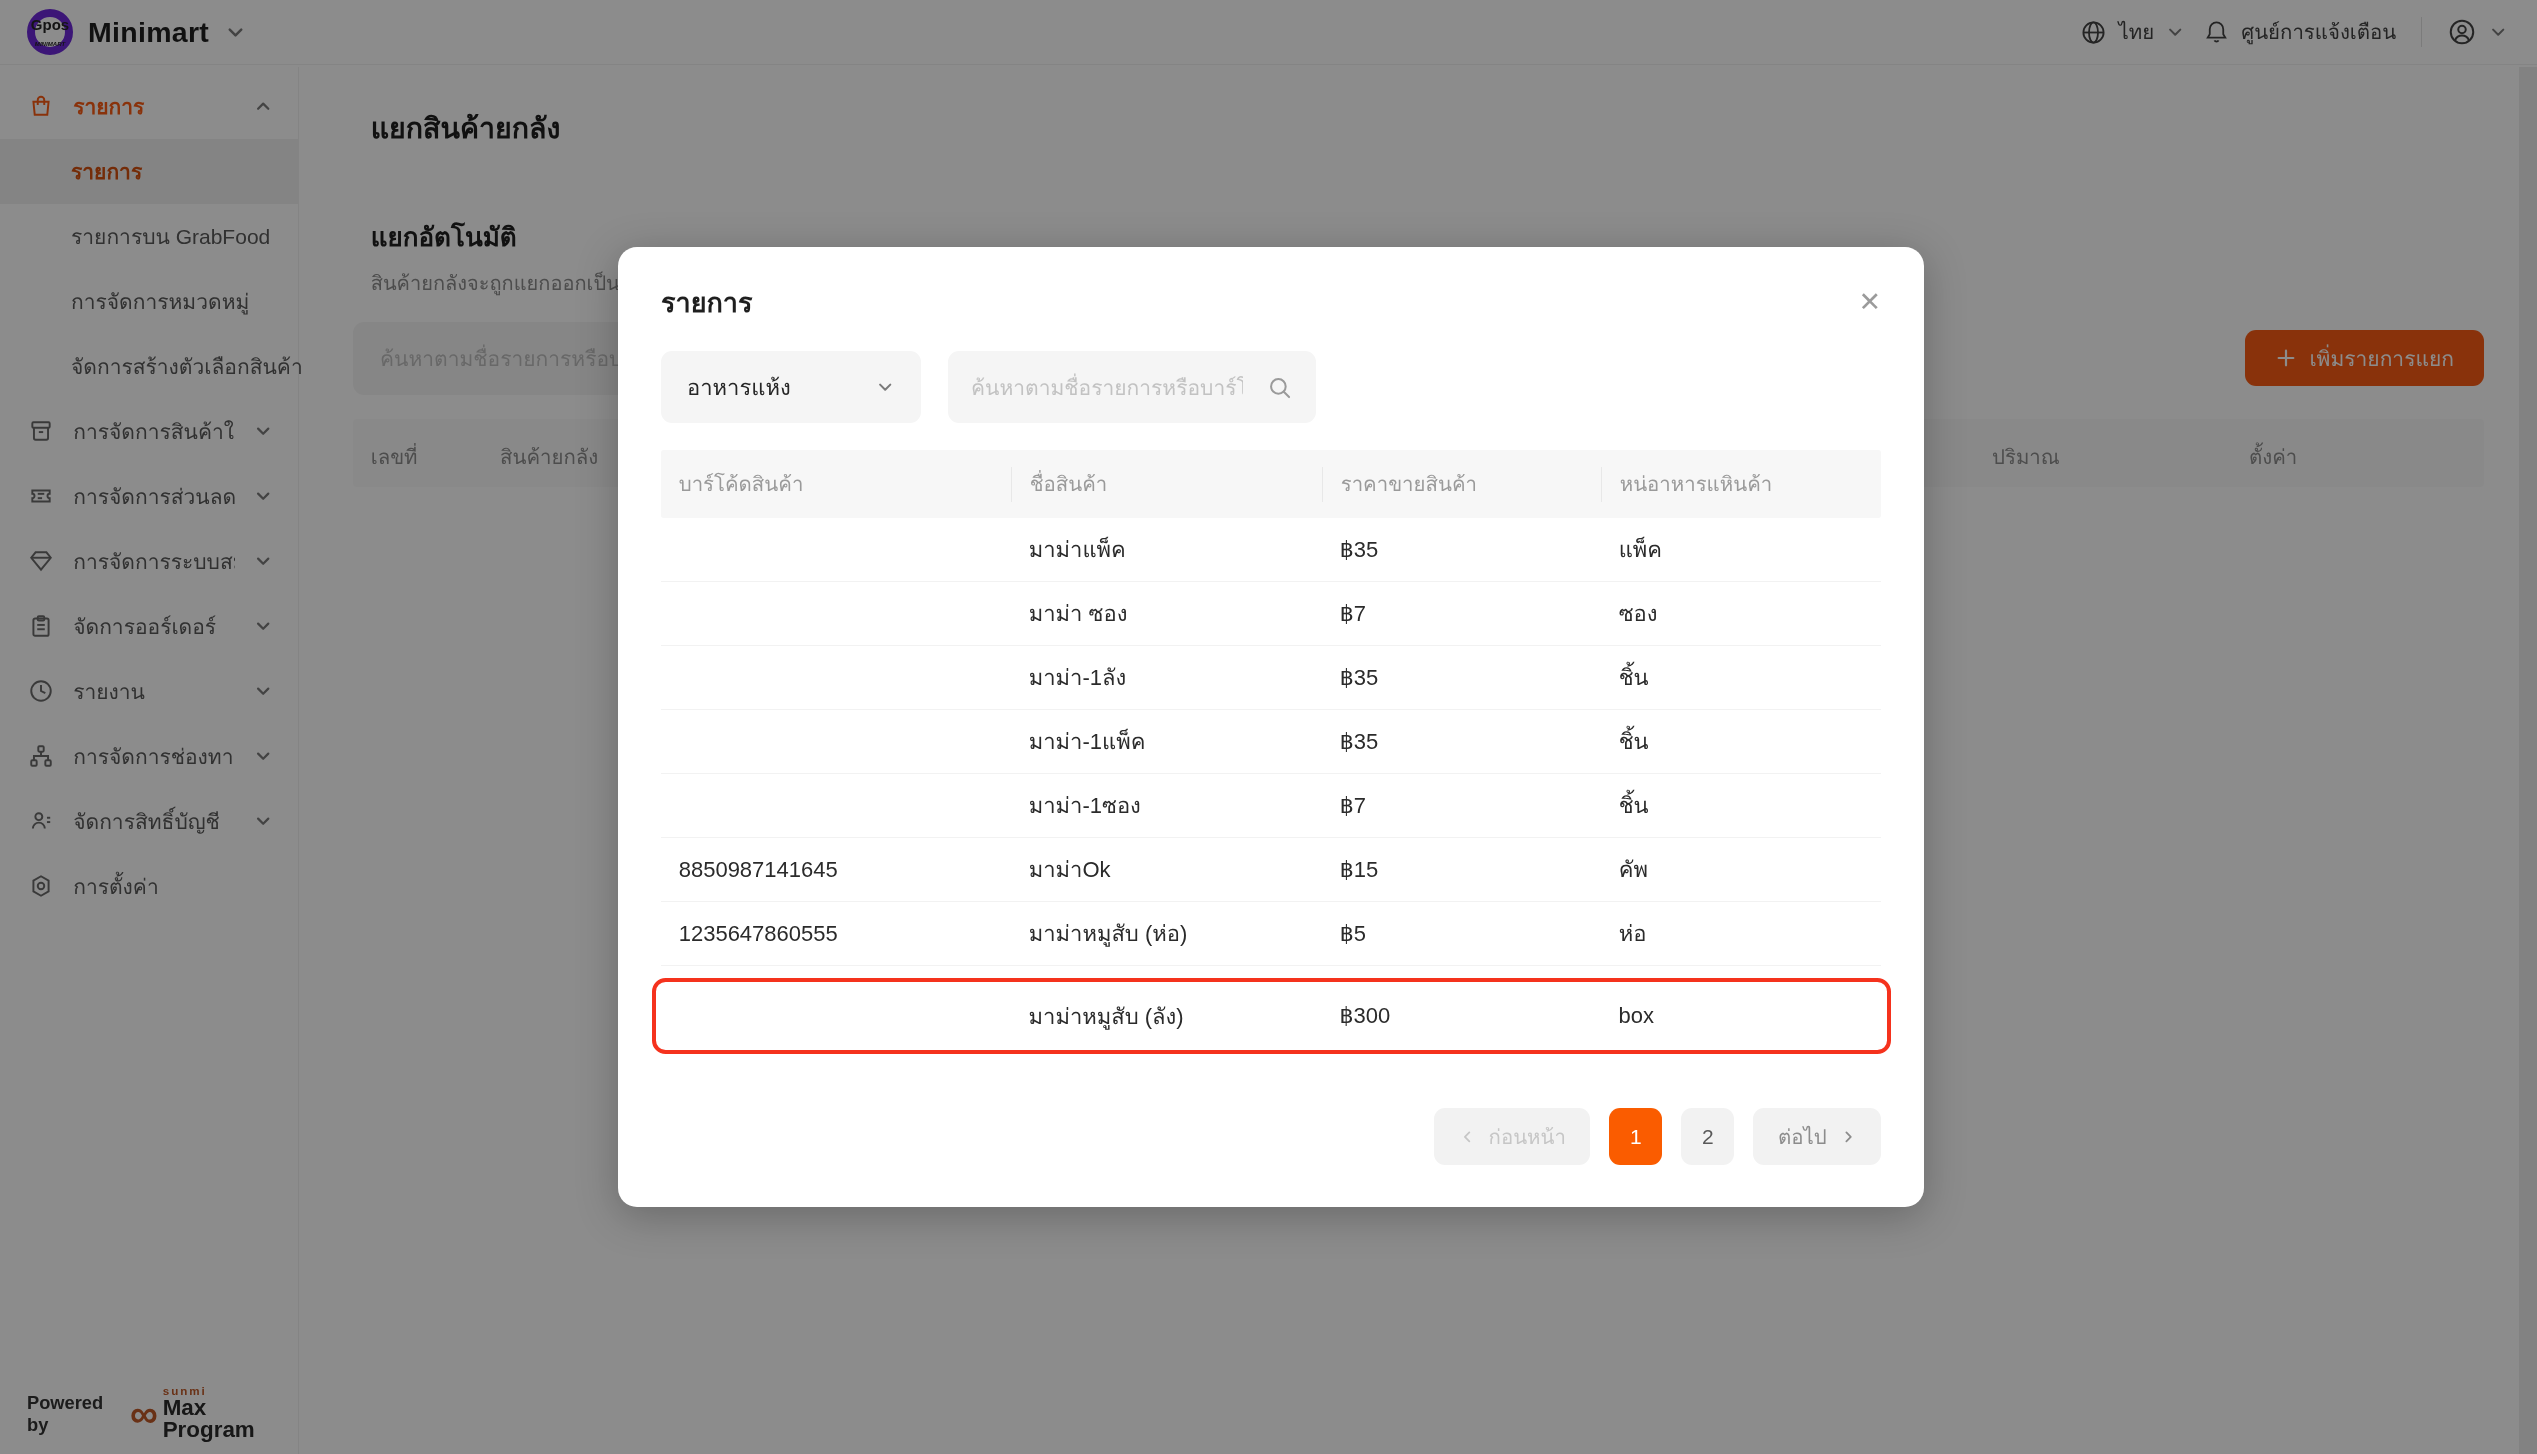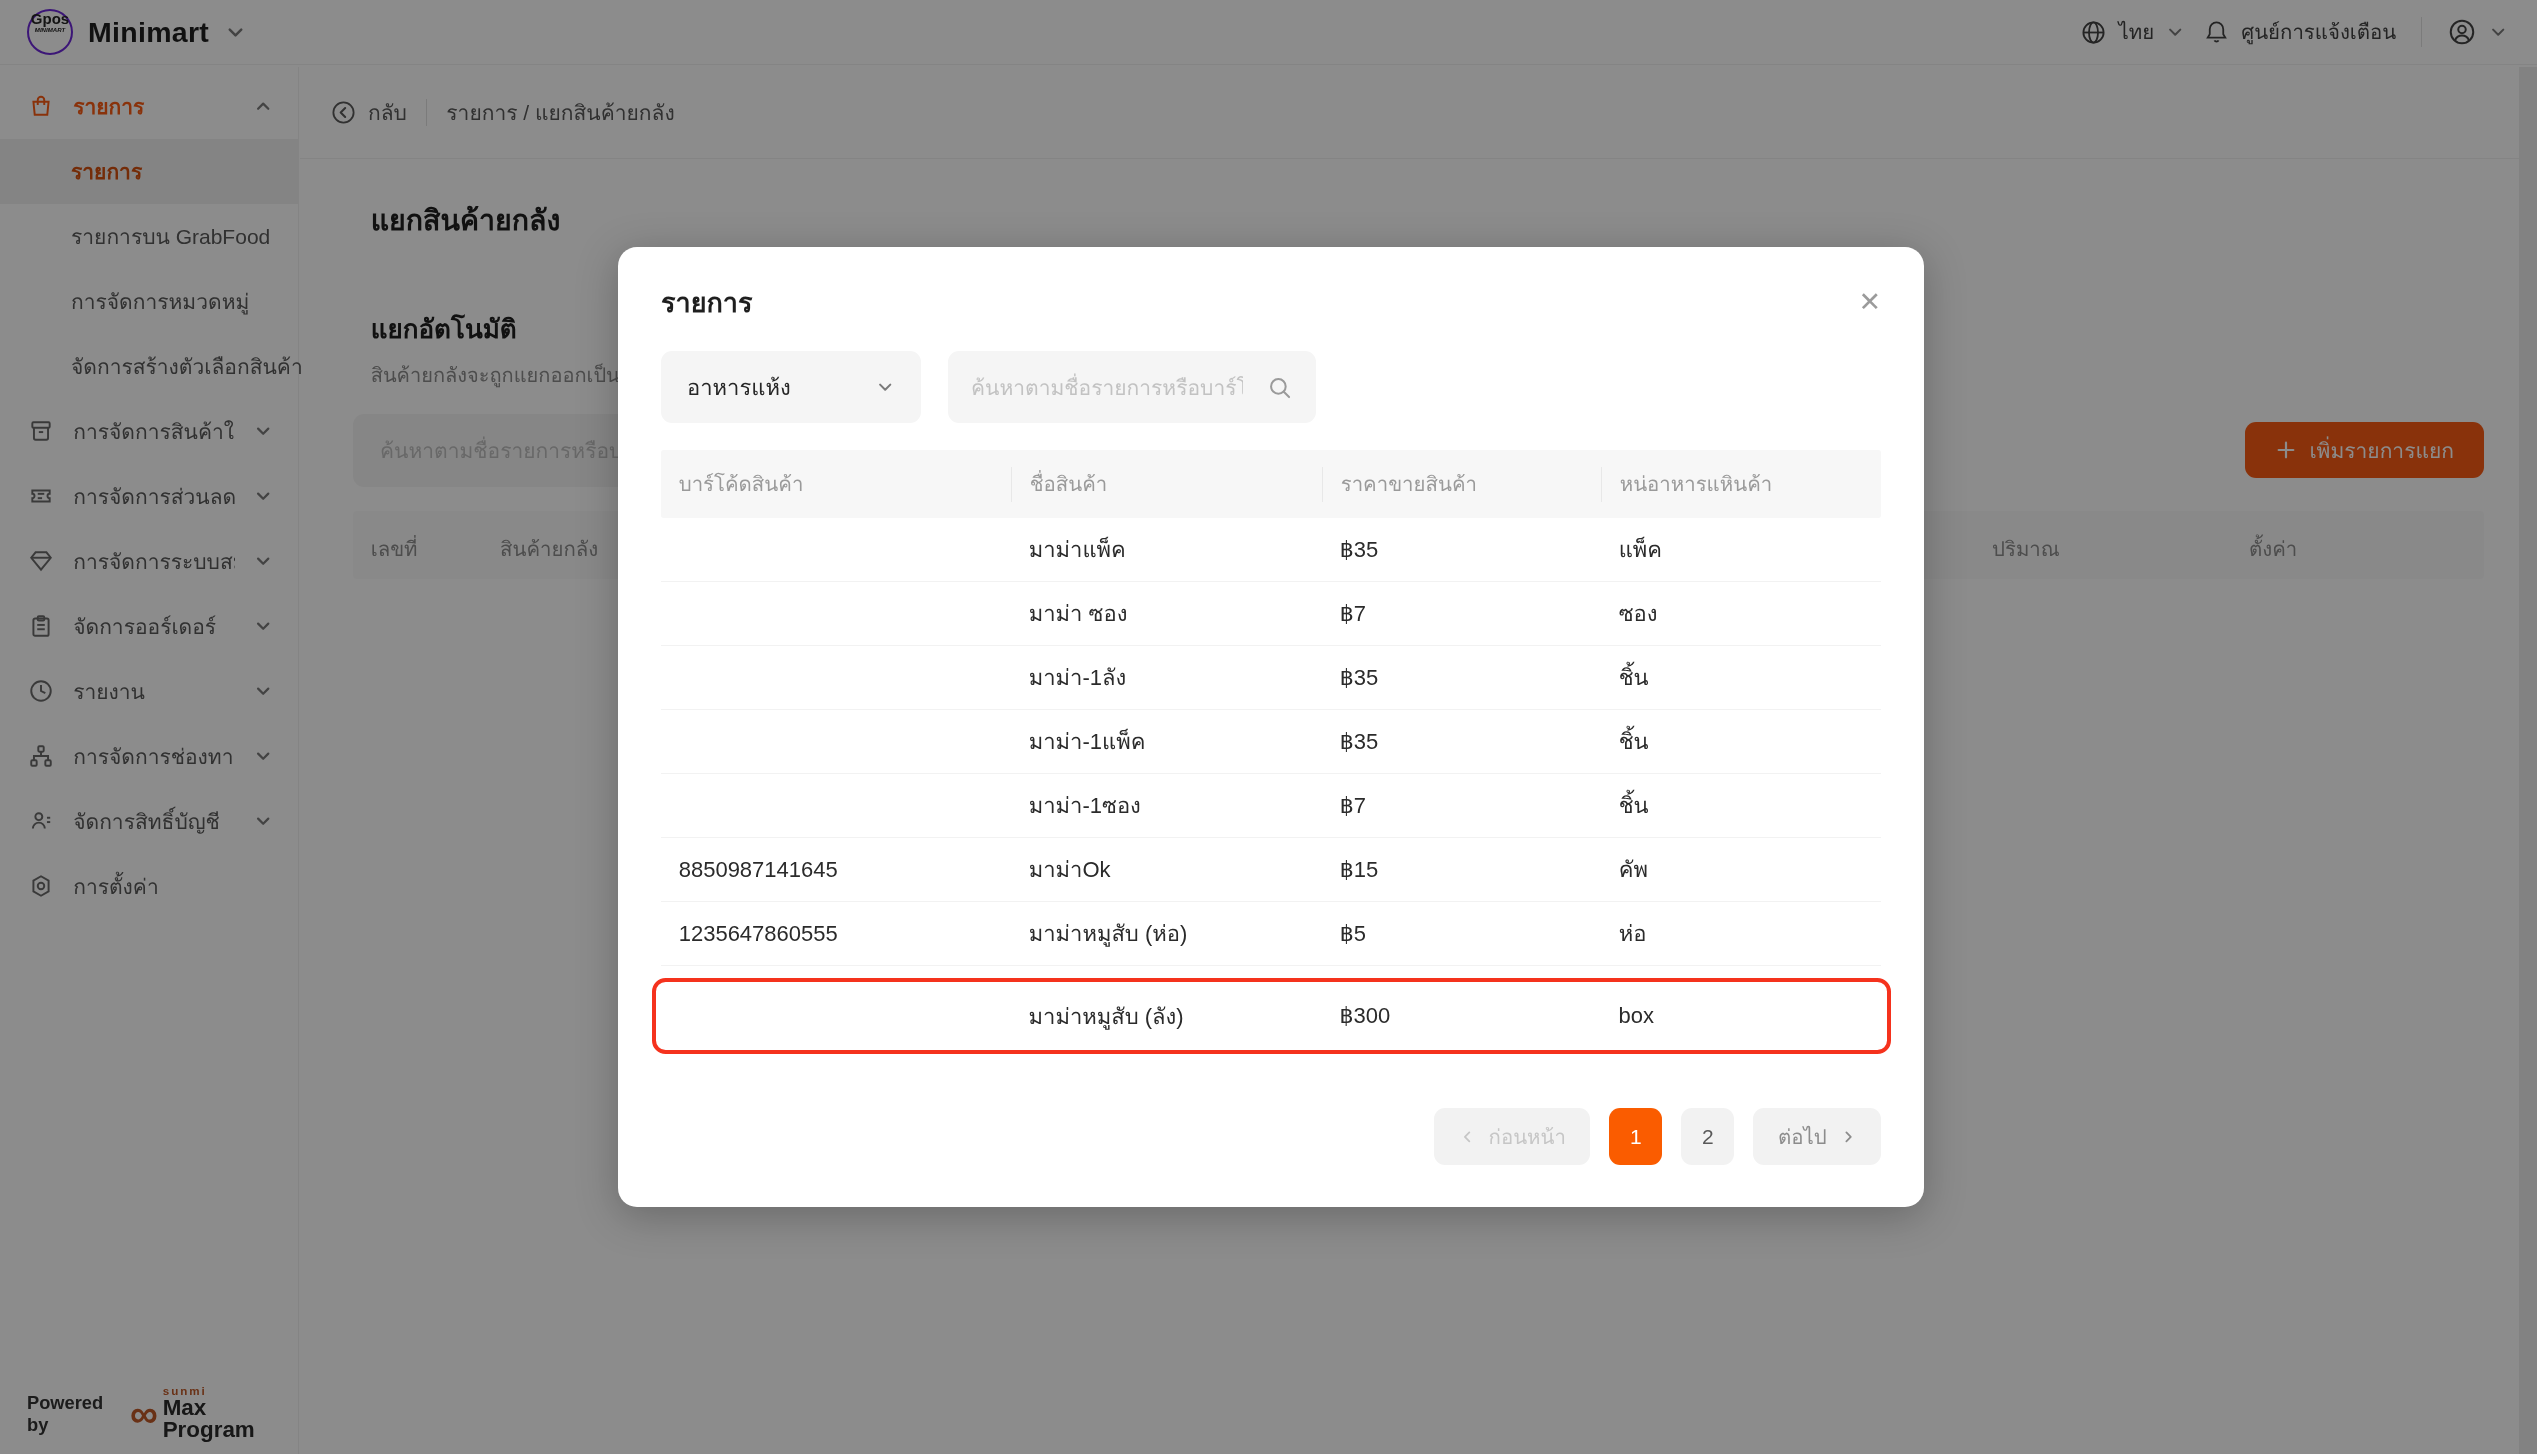--- a/index.html
+++ b/index.html
@@ -3,21 +3,21 @@
 <meta charset="utf-8">
 <style>
   * { margin:0; padding:0; box-sizing:border-box; }
   html,body { width:2538px; height:1454px; }
   body { font-family:"Liberation Sans","DejaVu Sans",sans-serif; background:#fff; color:#262626; overflow:hidden; }
   .app { position:relative; width:2538px; height:1454px; background:#fff; }
 
   
   .topbar { position:absolute; top:0; left:0; right:0; height:65px; background:#fff; border-bottom:1.4px solid #f0f0f0; display:flex; align-items:center; justify-content:space-between; padding:0 30px 0 27px; z-index:1; }
   .tb-left { display:flex; align-items:center; gap:15px; }
-  .logo-circle { width:46px; height:46px; border:2px solid #6d28d9; border-radius:50%; display:flex; flex-direction:column; align-items:center; justify-content:flex-start; line-height:1; }
+  .logo-circle { width:46px; height:46px; border:8px solid #6d28d9; border-radius:50%; display:flex; flex-direction:column; align-items:center; justify-content:space-between; line-height:1; }
   .logo-circle .l1 { font-size:15px; font-weight:bold; }
   .logo-circle .l2 { font-size:6.1px; font-style:italic; font-weight:bold; margin-top:1.4px; }
   .app-title { font-size:28.5px; font-weight:bold; color:#1f1f1f; letter-spacing:0.3px; }
   .tb-right { display:flex; align-items:center; gap:17.7px; }
   .tb-item { display:flex; align-items:center; gap:11px; font-size:20.4px; color:#434343; }
   .tb-sep { width:1.4px; height:30px; background:#e0e0e0; margin:0 6.8px; }
   svg.ic { display:block; }
   .chev { color:#7a7a7a; }
 
   
@@ -293,33 +293,20 @@
       <span class="pb-label">Powered by</span>
       <span class="sunmi-mark">∞</span>
       <span class="brandcol">
         <span class="brand-small">sunmi</span>
         <span class="brand-big">Max Program</span>
       </span>
     </div>
   </aside>
 
   <main class="main">
-    <div class="crumb-row">
-      <span class="back-link">
-        <span>
-          <svg class="ic" width="27" height="27" viewBox="0 0 24 24" fill="none" stroke="#595959" stroke-width="1.6">
-              <circle cx="12" cy="12" r="9"></circle>
-              <polyline points="13.5,8 9.5,12 13.5,16" stroke-width="1.8" stroke-linecap="round" stroke-linejoin="round"></polyline>
-            </svg>
-        </span>
-        <span>กลับ</span>
-      </span>
-      <span class="crumb-sep"></span>
-      <span class="crumbs">รายการ  /  แยกสินค้ายกลัง</span>
-    </div>
     <div class="content">
       <h1 class="page-title">แยกสินค้ายกลัง</h1>
       <h2 class="sec-title">แยกอัตโนมัติ</h2>
       <p class="sec-sub">สินค้ายกลังจะถูกแยกออกเป็นชิ้นเ</p>
       <div class="controls-row">
         <div class="bg-search">
           <span>ค้นหาตามชื่อรายการหรือบาร์โค้ด</span>
         </div>
         <button class="add-btn">
           <span>

